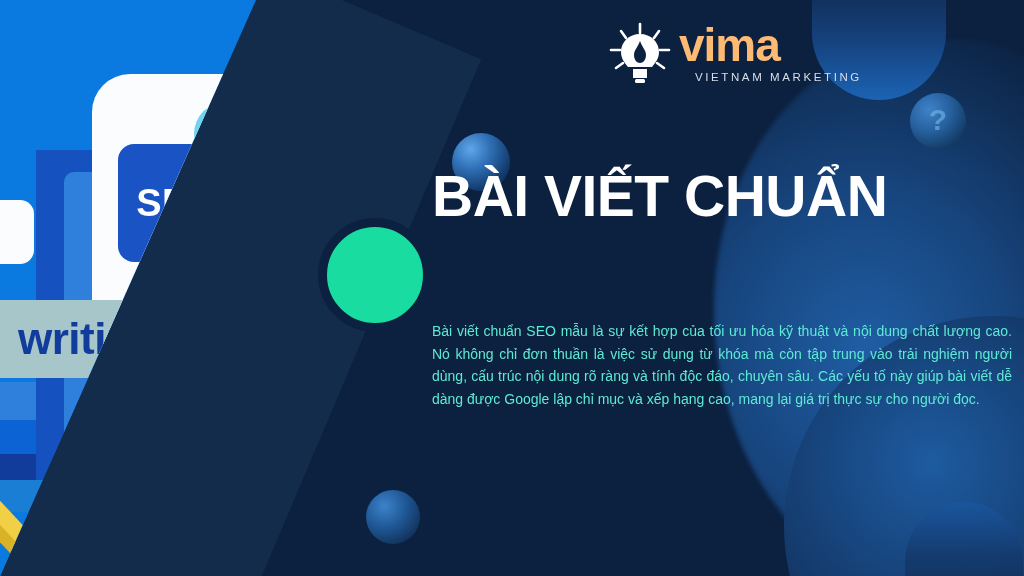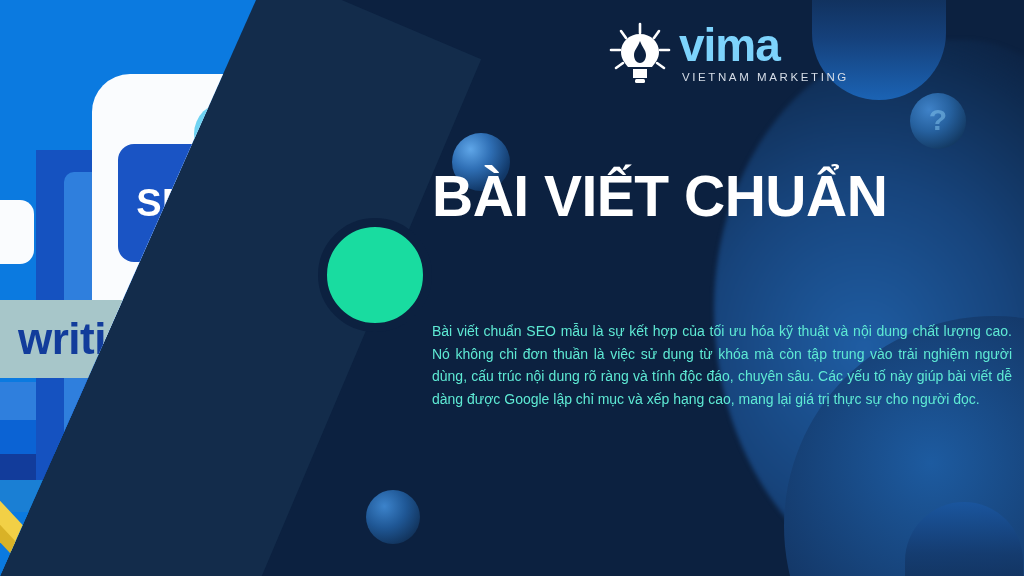--- a/index.html
+++ b/index.html
@@ -280,34 +280,34 @@
   
   .logo {
     position: absolute;
     left: 605px; top: 22px;
     display: flex;
     align-items: flex-start;
   }
   .logo-mark { width: 70px; height: 66px; flex: none; }
   .logo-text { margin-left: 4px; margin-top: 2px; }
   .logo-word {
-    color: #7dd3fc;
+    color: #fdba74;
     font-size: 46px;
     font-weight: 700;
     line-height: 0.95;
     letter-spacing: -1px;
     font-family: "Liberation Sans", sans-serif;
   }
   .logo-sub {
     color: #d7dee8;
     font-size: 11.5px;
     letter-spacing: 2.6px;
     font-weight: 400;
     margin-top: 3px;
-    margin-left: 3px;
+    margin-left: 16px;
     font-family: "Liberation Sans", sans-serif;
     text-align: right;
   }
 
   
   .headline {
     position: absolute;
     left: 432px; top: 128px;
     width: 580px;
     color: #ffffff;

